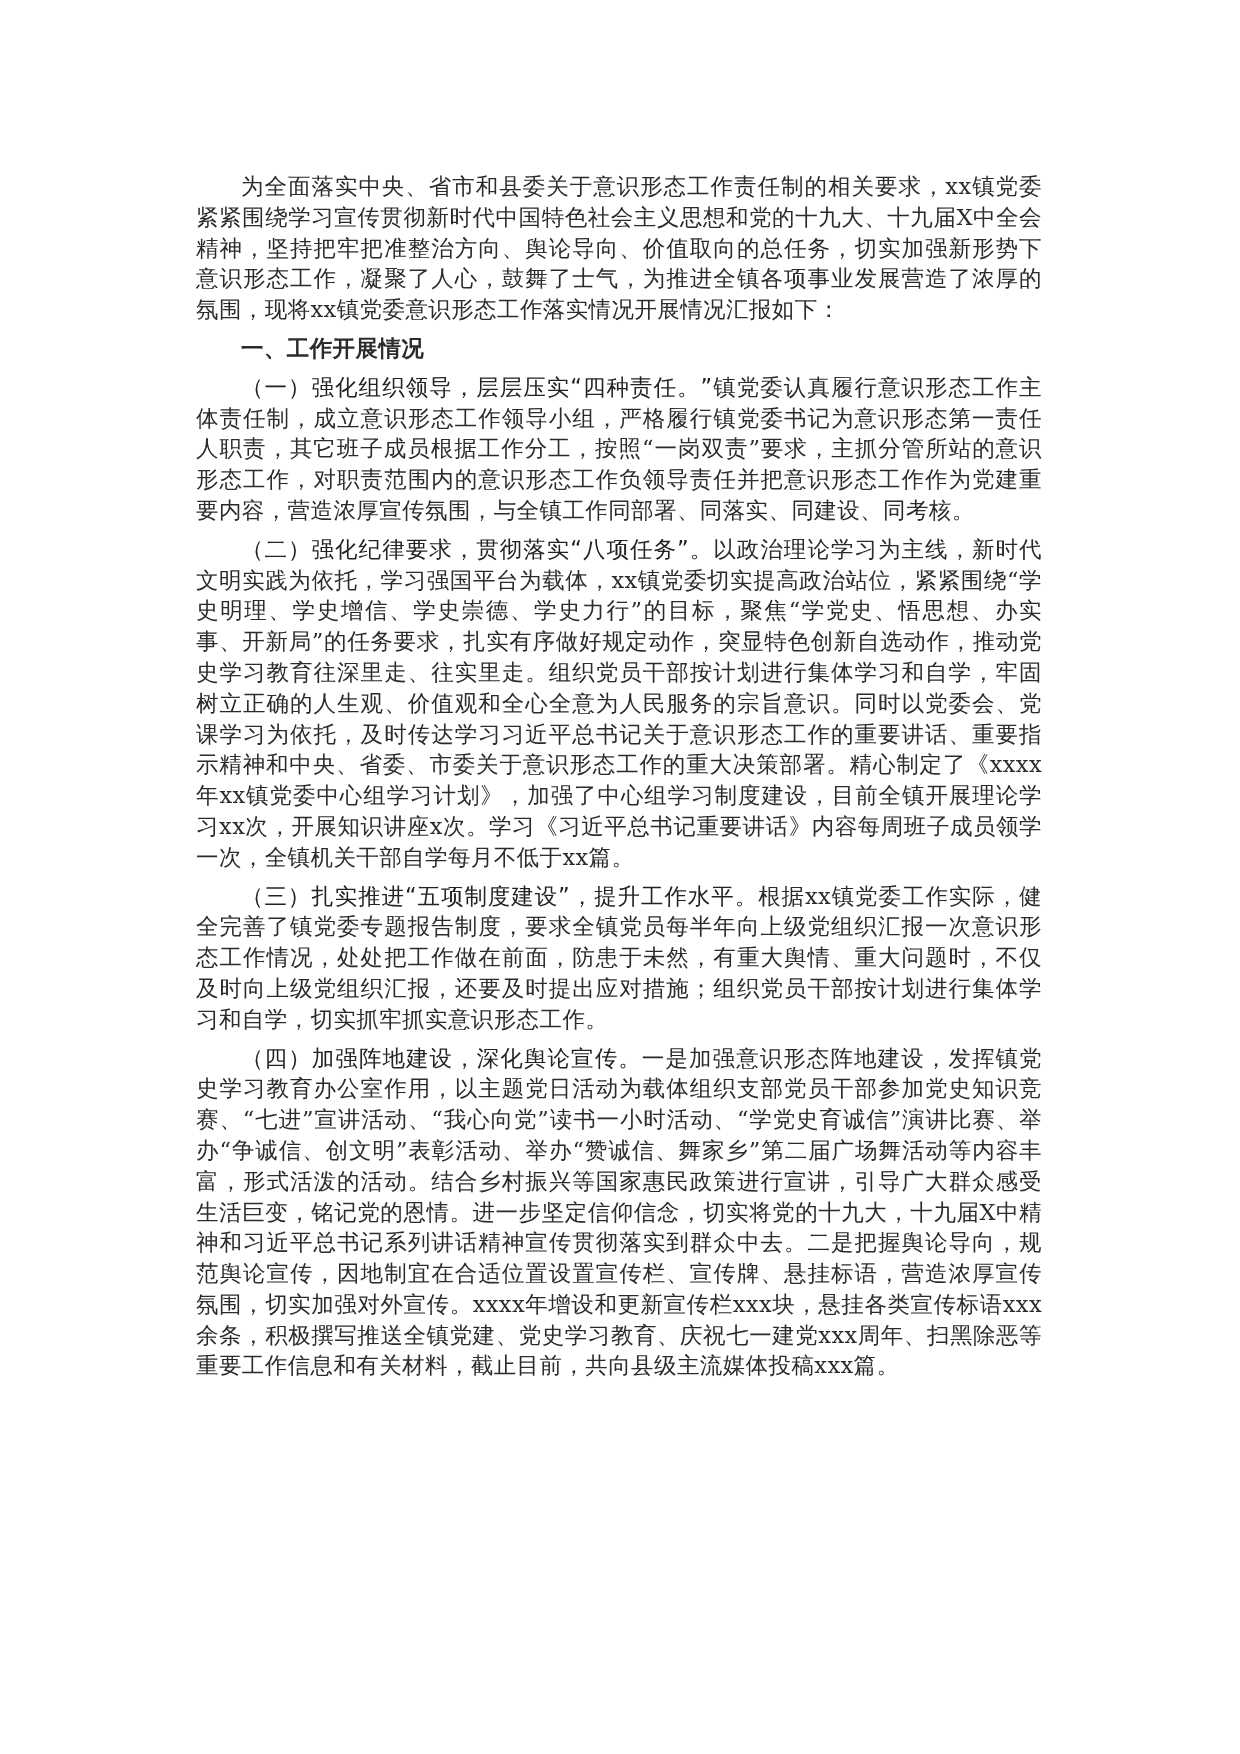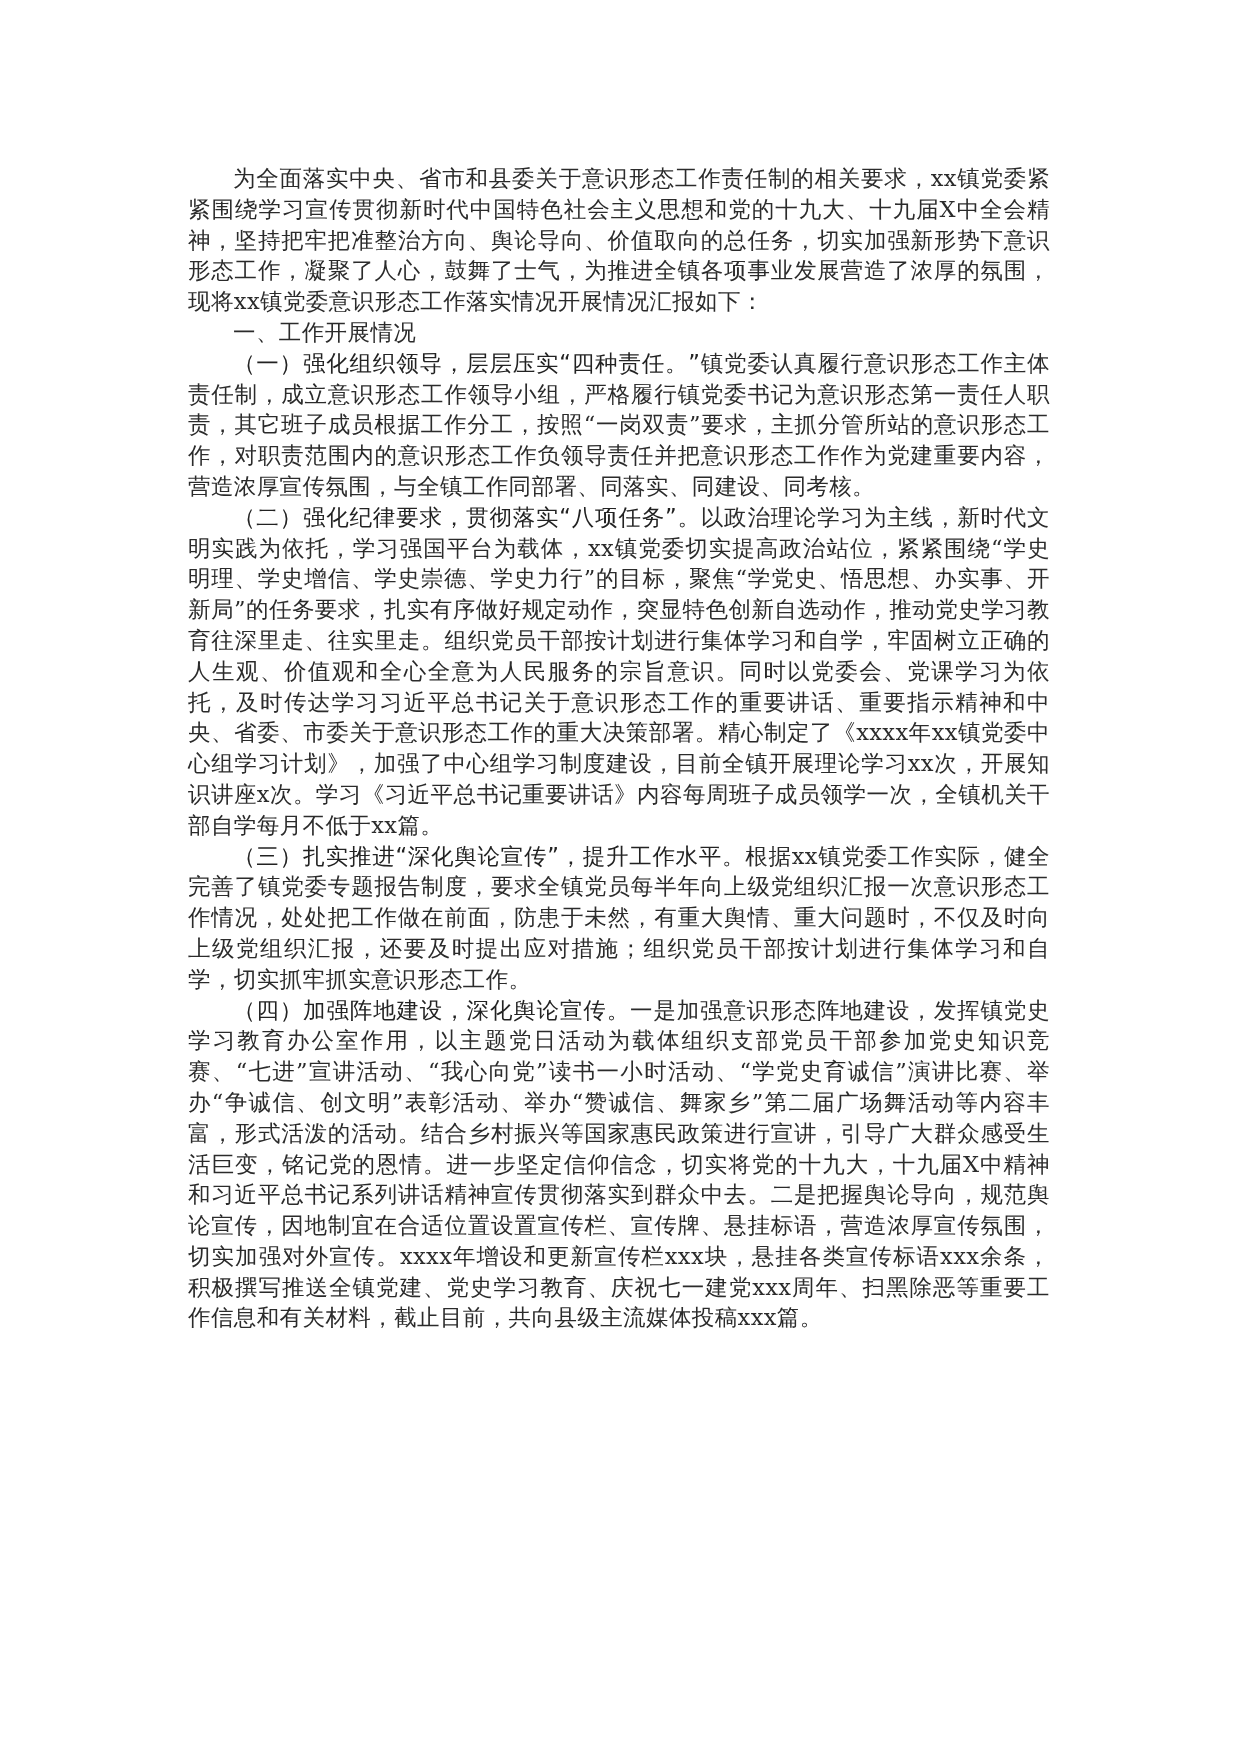--- a/index.html
+++ b/index.html
@@ -10,31 +10,31 @@
     top: 163px;
     width: 862px;
     font-family: "DejaVu Serif", "Liberation Serif", serif;
     font-size: 22.5px;
     line-height: 30.8px;
     color: #2b2b2b;
     text-align: justify;
     text-justify: inter-character;
     letter-spacing: 0.4px;
   }
-  .page p { margin: 0; text-indent: 2em; }
-  .page p.heading { font-family: "DejaVu Sans", "Liberation Sans", sans-serif; font-weight: normal; }
+  .page p { margin: 8px; text-indent: 2em; }
+  .page p.heading { font-family: "DejaVu Sans", "Liberation Sans", sans-serif; font-weight: bold; }
   .page b { font-family: "DejaVu Sans", "Liberation Sans", sans-serif; font-weight: normal; color: #222; }
 </style>
 </head>
 <body>
 
 <div class="page">
   <p>为全面落实中央、省市和县委关于意识形态工作责任制的相关要求，xx镇党委紧紧围绕学习宣传贯彻新时代中国特色社会主义思想和党的十九大、十九届X中全会精神，坚持把牢把准整治方向、舆论导向、价值取向的总任务，切实加强新形势下意识形态工作，凝聚了人心，鼓舞了士气，为推进全镇各项事业发展营造了浓厚的氛围，现将xx镇党委意识形态工作落实情况开展情况汇报如下：</p>
   <p class="heading">一、工作开展情况</p>
 
   <p><b>（一）强化组织领导，层层压实“四种责任。”</b><span>镇党委认真履行意识形态工作主体责任制，成立意识形态工作领导小组，严格履行镇党委书记为意识形态第一责任人职责，其它班子成员根据工作分工，按照“一岗双责”要求，主抓分管所站的意识形态工作，对职责范围内的意识形态工作负领导责任并把意识形态工作作为党建重要内容，营造浓厚宣传氛围，与全镇工作同部署、同落实、同建设、同考核。</span></p>
 
   <p><b>（二）强化纪律要求，贯彻落实“八项任务”。</b><span>以政治理论学习为主线，新时代文明实践为依托，学习强国平台为载体，xx镇党委切实提高政治站位，紧紧围绕“学史明理、学史增信、学史崇德、学史力行”的目标，聚焦“学党史、悟思想、办实事、开新局”的任务要求，扎实有序做好规定动作，突显特色创新自选动作，推动党史学习教育往深里走、往实里走。组织党员干部按计划进行集体学习和自学，牢固树立正确的人生观、价值观和全心全意为人民服务的宗旨意识。同时以党委会、党课学习为依托，及时传达学习习近平总书记关于意识形态工作的重要讲话、重要指示精神和中央、省委、市委关于意识形态工作的重大决策部署。精心制定了《xxxx年xx镇党委中心组学习计划》，加强了中心组学习制度建设，目前全镇开展理论学习xx次，开展知识讲座x次。学习《习近平总书记重要讲话》内容每周班子成员领学一次，全镇机关干部自学每月不低于xx篇。</span></p>
 
-  <p><b>（三）扎实推进“深化舆论宣传”，提升工作水平。</b><span>根据xx镇党委工作实际，健全完善了镇党委专题报告制度，要求全镇党员每半年向上级党组织汇报一次意识形态工作情况，处处把工作做在前面，防患于未然，有重大舆情、重大问题时，不仅及时向上级党组织汇报，还要及时提出应对措施；组织党员干部按计划进行集体学习和自学，切实抓牢抓实意识形态工作。</span></p>
+  <p><b>（三）扎实推进“五项制度建设”，提升工作水平。</b><span>根据xx镇党委工作实际，健全完善了镇党委专题报告制度，要求全镇党员每半年向上级党组织汇报一次意识形态工作情况，处处把工作做在前面，防患于未然，有重大舆情、重大问题时，不仅及时向上级党组织汇报，还要及时提出应对措施；组织党员干部按计划进行集体学习和自学，切实抓牢抓实意识形态工作。</span></p>
 
   <p><b>（四）加强阵地建设，深化舆论宣传。</b><span>一是加强意识形态阵地建设，发挥镇党史学习教育办公室作用，以主题党日活动为载体组织支部党员干部参加党史知识竞赛、“七进”宣讲活动、“我心向党”读书一小时活动、“学党史育诚信”演讲比赛、举办“争诚信、创文明”表彰活动、举办“赞诚信、舞家乡”第二届广场舞活动等内容丰富，形式活泼的活动。结合乡村振兴等国家惠民政策进行宣讲，引导广大群众感受生活巨变，铭记党的恩情。进一步坚定信仰信念，切实将党的十九大，十九届X中精神和习近平总书记系列讲话精神宣传贯彻落实到群众中去。二是把握舆论导向，规范舆论宣传，因地制宜在合适位置设置宣传栏、宣传牌、悬挂标语，营造浓厚宣传氛围，切实加强对外宣传。xxxx年增设和更新宣传栏xxx块，悬挂各类宣传标语xxx余条，积极撰写推送全镇党建、党史学习教育、庆祝七一建党xxx周年、扫黑除恶等重要工作信息和有关材料，截止目前，共向县级主流媒体投稿xxx篇。</span></p>
 </div>
 
 </body></html>

